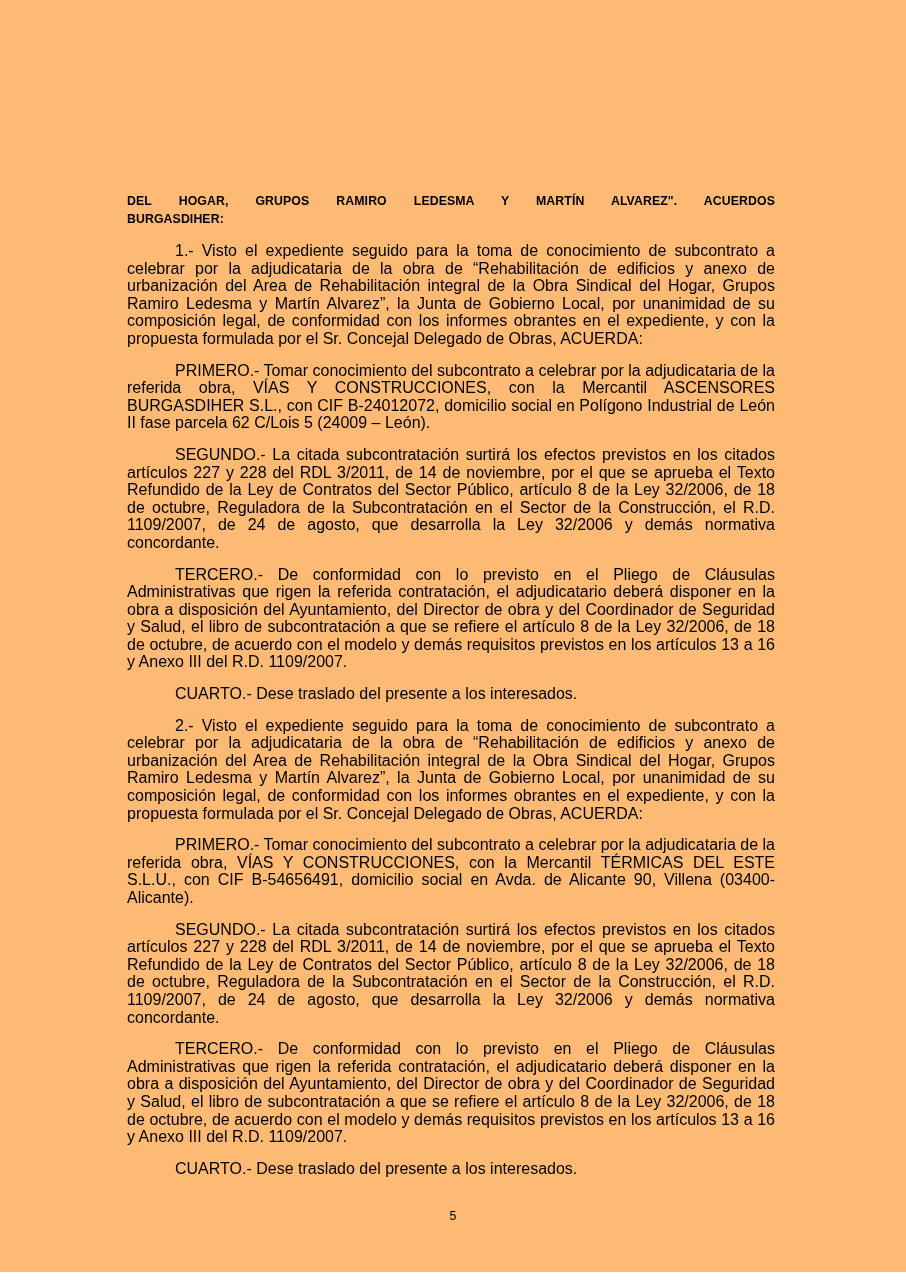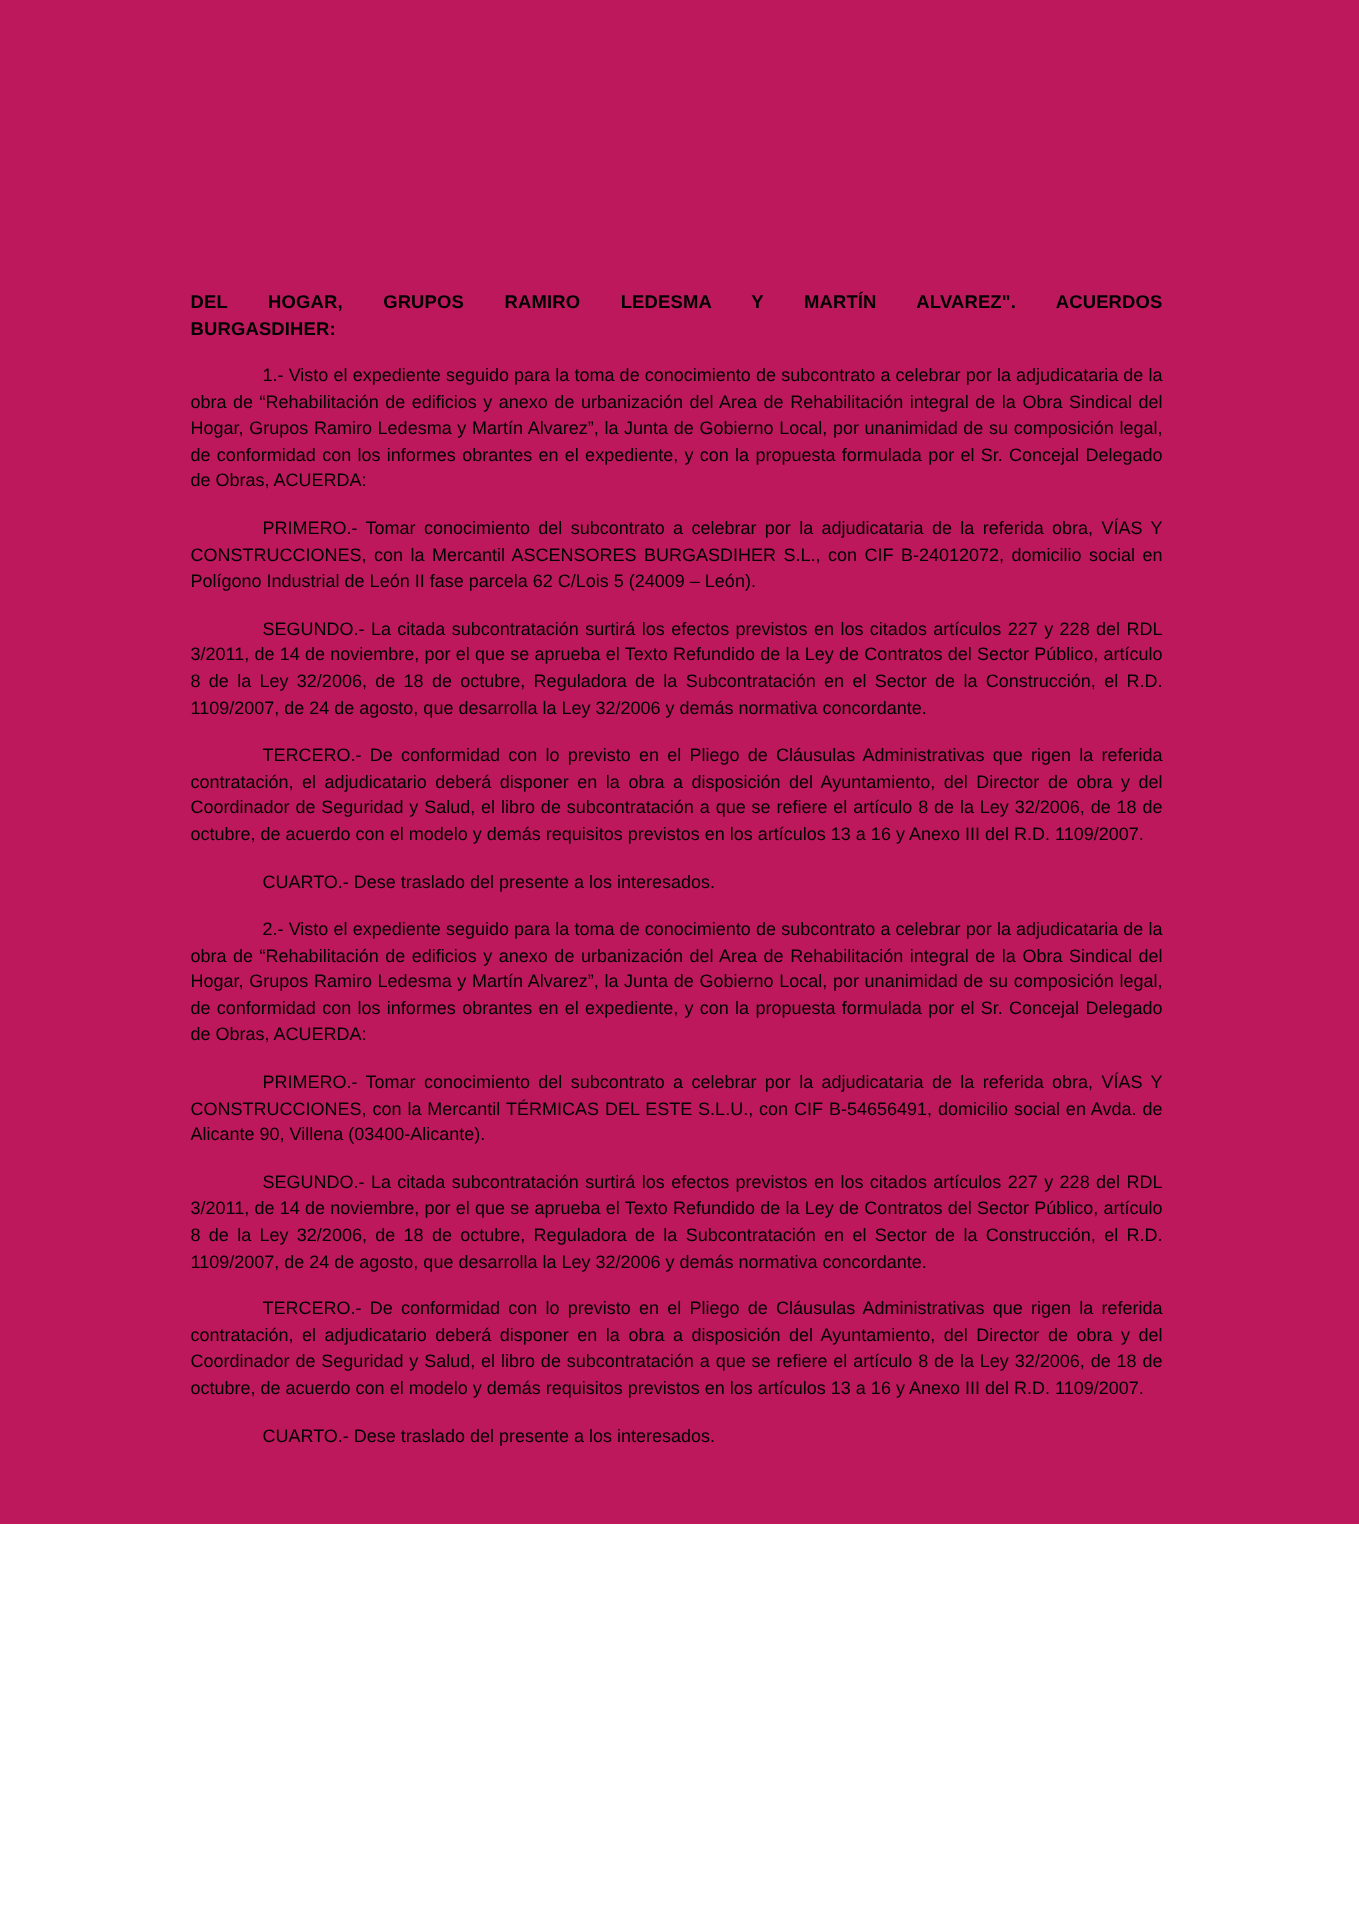--- a/index.html
+++ b/index.html
@@ -6,23 +6,23 @@
     margin: 0;
     padding: 0;
     background: #ffffff;
   }
   body {
     font-family: "Liberation Sans", sans-serif;
     color: #000000;
   }
   .page {
     width: 906px;
-    height: 1016px;
+    height: 1272px;
     position: relative;
-    background: #be185d;
+    background: #fdba74;
     box-sizing: border-box;
     margin: 0 auto;
     overflow: hidden;
   }
   .content {
     position: absolute;
     left: 127px;
     top: 193px;
     width: 648px;
   }
@@ -34,21 +34,21 @@
     text-align-last: justify;
     margin: 0 0 14px 0;
     letter-spacing: 0.1px;
   }
   .doc-heading .second-line {
     display: block;
     text-align: left;
     text-align-last: left;
   }
   p.para {
-    font-size: 12px;
+    font-size: 16px;
     line-height: 17.6px;
     text-align: justify;
     margin: 0 0 14px 0;
     text-indent: 48px;
   }
   p.para:last-child {
     margin-bottom: 0;
   }
   p.para.short {
     text-align: left;

